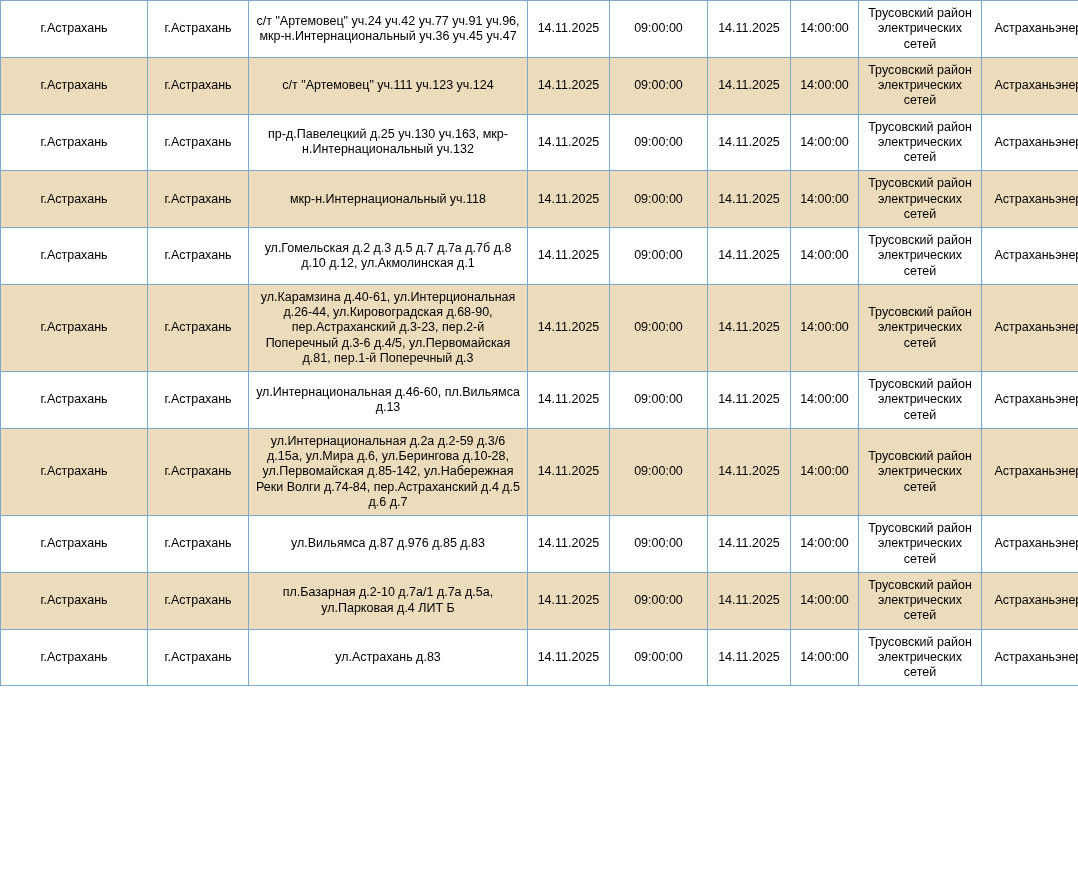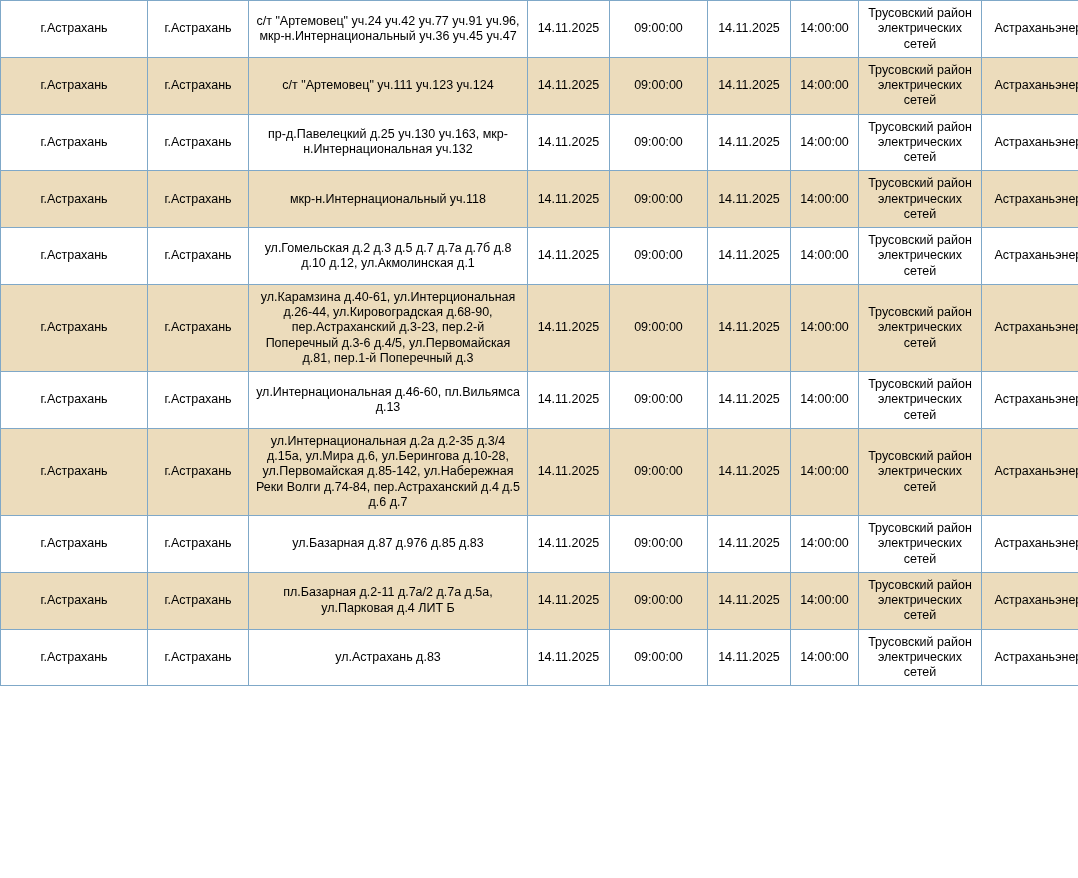--- a/index.html
+++ b/index.html
@@ -78,21 +78,21 @@
         <td class="nowrap">14.11.2025</td>
         <td class="nowrap">09:00:00</td>
         <td class="nowrap">14.11.2025</td>
         <td class="nowrap">14:00:00</td>
         <td>Трусовский район электрических сетей</td>
         <td>Астраханьэнерго</td>
       </tr>
       <tr class="row-odd">
         <td class="nowrap">г.Астрахань</td>
         <td class="nowrap">г.Астрахань</td>
-        <td>пр-д.Павелецкий д.25 уч.130 уч.163, мкр-н.Интернациональная уч.132</td>
+        <td>пр-д.Павелецкий д.25 уч.130 уч.163, мкр-н.Интернациональный уч.132</td>
         <td class="nowrap">14.11.2025</td>
         <td class="nowrap">09:00:00</td>
         <td class="nowrap">14.11.2025</td>
         <td class="nowrap">14:00:00</td>
         <td>Трусовский район электрических сетей</td>
         <td>Астраханьэнерго</td>
       </tr>
       <tr class="row-even">
         <td class="nowrap">г.Астрахань</td>
         <td class="nowrap">г.Астрахань</td>
@@ -133,43 +133,43 @@
         <td class="nowrap">14.11.2025</td>
         <td class="nowrap">09:00:00</td>
         <td class="nowrap">14.11.2025</td>
         <td class="nowrap">14:00:00</td>
         <td>Трусовский район электрических сетей</td>
         <td>Астраханьэнерго</td>
       </tr>
       <tr class="row-even">
         <td class="nowrap">г.Астрахань</td>
         <td class="nowrap">г.Астрахань</td>
-        <td>ул.Интернациональная д.2а д.2-35 д.3/4 д.15а, ул.Мира д.6, ул.Берингова д.10-28, ул.Первомайская д.85-142, ул.Набережная Реки Волги д.74-84, пер.Астраханский д.4 д.5 д.6 д.7</td>
+        <td>ул.Интернациональная д.2а д.2-59 д.3/6 д.15а, ул.Мира д.6, ул.Берингова д.10-28, ул.Первомайская д.85-142, ул.Набережная Реки Волги д.74-84, пер.Астраханский д.4 д.5 д.6 д.7</td>
         <td class="nowrap">14.11.2025</td>
         <td class="nowrap">09:00:00</td>
         <td class="nowrap">14.11.2025</td>
         <td class="nowrap">14:00:00</td>
         <td>Трусовский район электрических сетей</td>
         <td>Астраханьэнерго</td>
       </tr>
       <tr class="row-odd">
         <td class="nowrap">г.Астрахань</td>
         <td class="nowrap">г.Астрахань</td>
-        <td>ул.Базарная д.87 д.976 д.85 д.83</td>
+        <td>ул.Вильямса д.87 д.976 д.85 д.83</td>
         <td class="nowrap">14.11.2025</td>
         <td class="nowrap">09:00:00</td>
         <td class="nowrap">14.11.2025</td>
         <td class="nowrap">14:00:00</td>
         <td>Трусовский район электрических сетей</td>
         <td>Астраханьэнерго</td>
       </tr>
       <tr class="row-even">
         <td class="nowrap">г.Астрахань</td>
         <td class="nowrap">г.Астрахань</td>
-        <td>пл.Базарная д.2-11 д.7а/2 д.7а д.5а, ул.Парковая д.4 ЛИТ Б</td>
+        <td>пл.Базарная д.2-10 д.7а/1 д.7а д.5а, ул.Парковая д.4 ЛИТ Б</td>
         <td class="nowrap">14.11.2025</td>
         <td class="nowrap">09:00:00</td>
         <td class="nowrap">14.11.2025</td>
         <td class="nowrap">14:00:00</td>
         <td>Трусовский район электрических сетей</td>
         <td>Астраханьэнерго</td>
       </tr>
       <tr class="row-odd">
         <td class="nowrap">г.Астрахань</td>
         <td class="nowrap">г.Астрахань</td>

